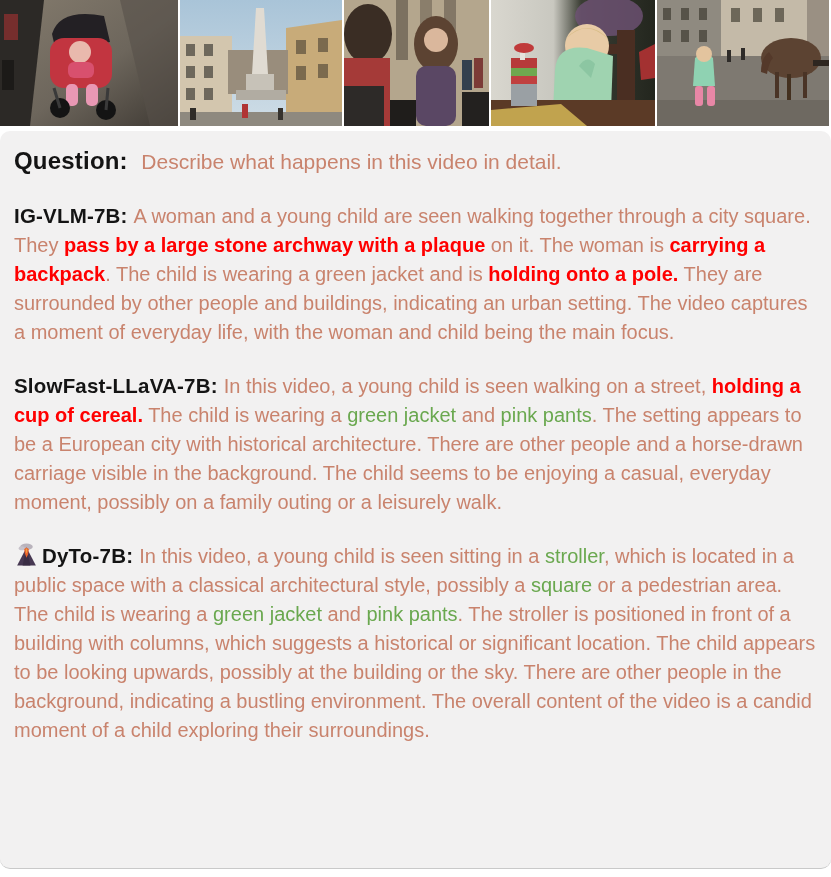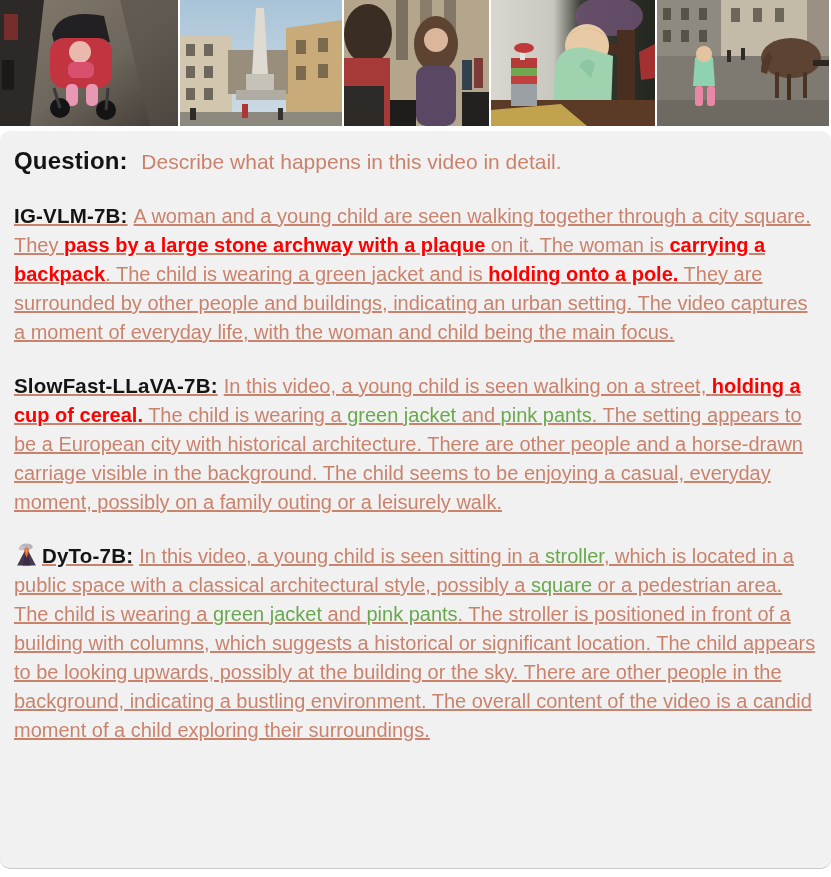--- a/index.html
+++ b/index.html
@@ -38,21 +38,21 @@
   }
   .question-line{
     font-size:20px;line-height:30px;margin-bottom:24px;
   }
   .q-label{
     font-size:24px;font-weight:700;color:var(--label-color);
     letter-spacing:0.2px;margin-right:8px;
   }
   .q-text{color:var(--body-color);font-size:21px;}
   .answer{
-    font-size:20px;line-height:29px;margin-bottom:24px;color:var(--body-color);text-decoration:underline;
+    font-size:20px;line-height:29px;margin-bottom:24px;color:var(--body-color);
   }
   .answer-label{
     font-size:20.5px;font-weight:700;color:var(--label-color);
     letter-spacing:0.2px;margin-right:6px;
   }
   .seg-normal{color:var(--body-color);}
   .seg-wrong{color:var(--wrong-color);font-weight:700;}
   .seg-correct{color:var(--correct-color);}
   .volcano{
     display:inline-block;width:25px;height:25px;vertical-align:-4px;margin-right:3px;

